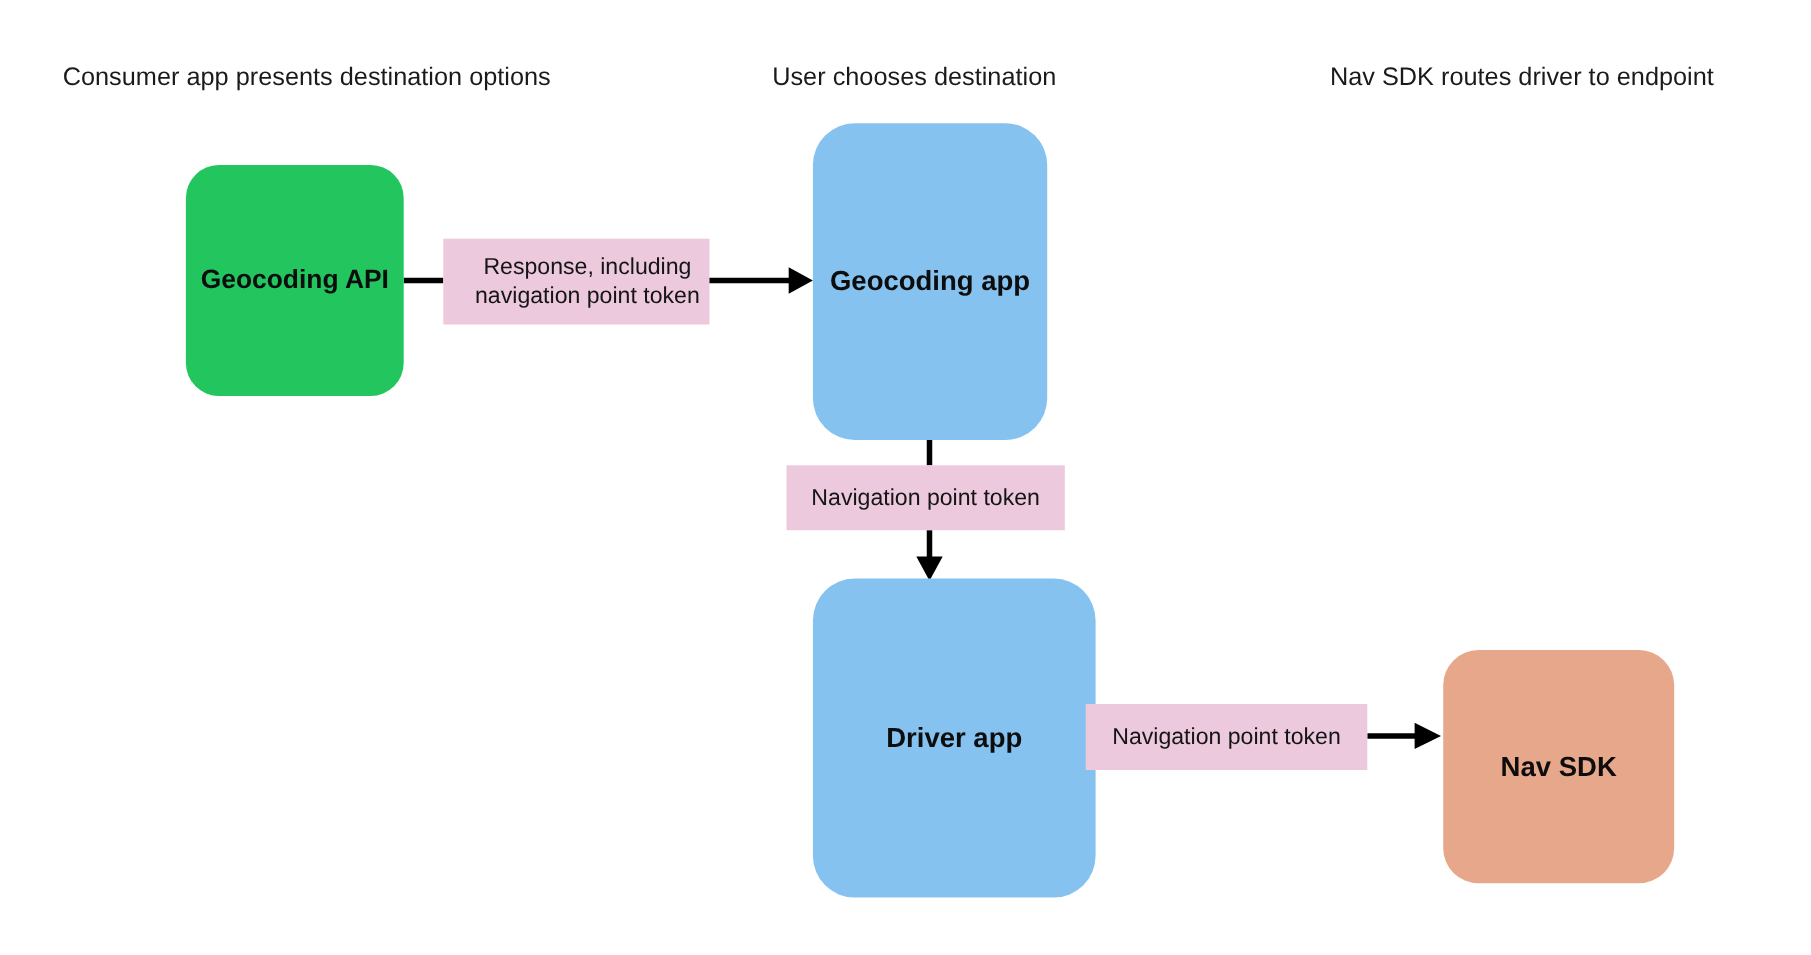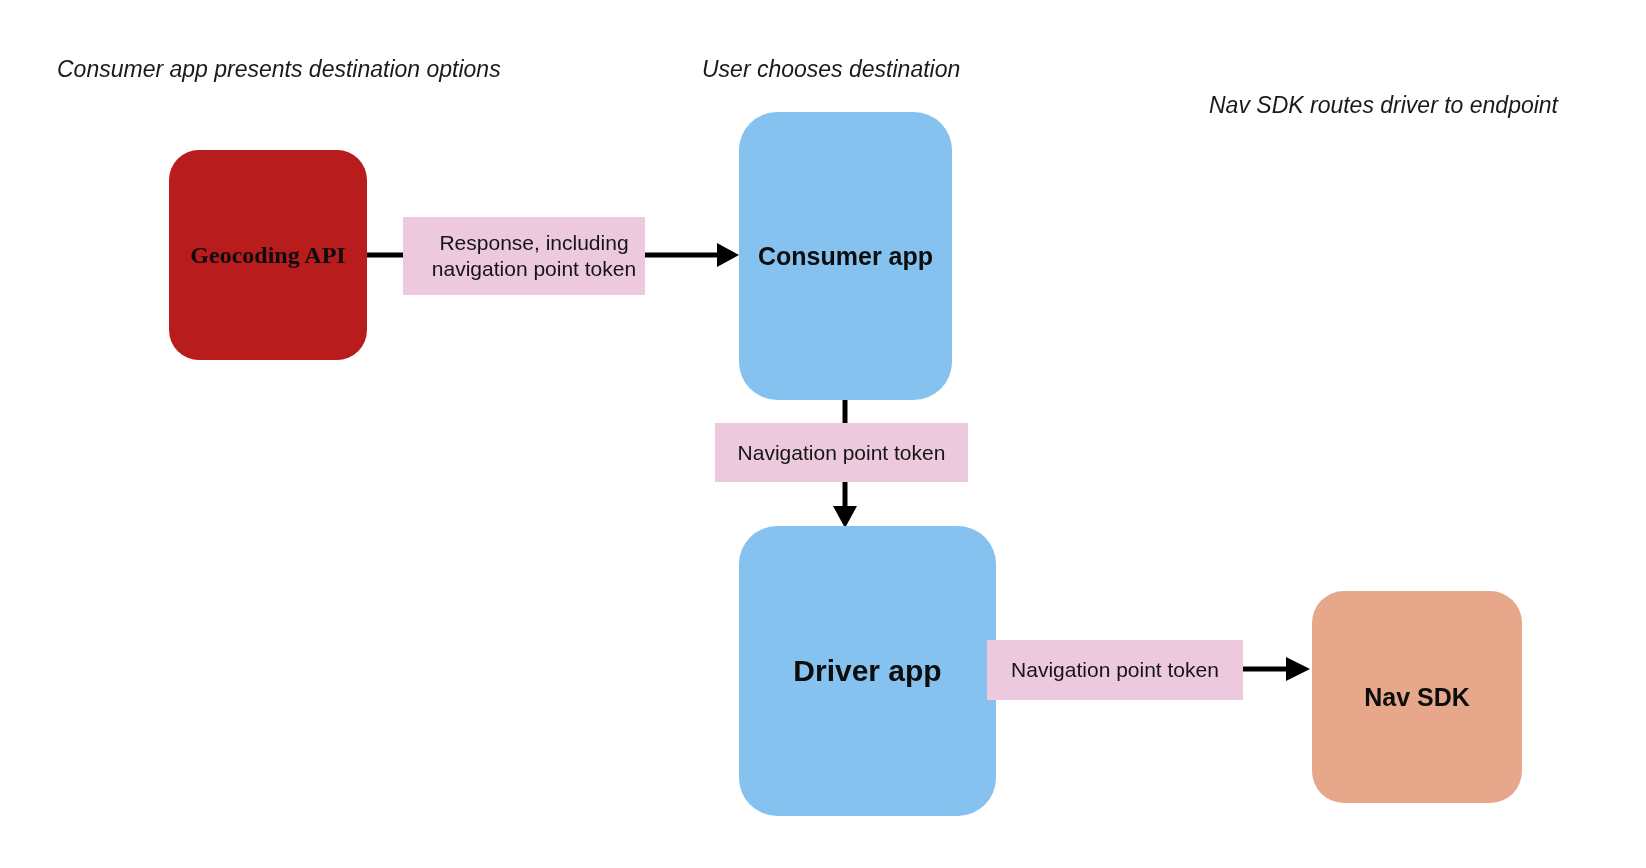--- a/index.html
+++ b/index.html
@@ -15,21 +15,20 @@
     background: #ffffff;
     overflow: hidden;
   }
   .stage-header {
     position: absolute;
     top: 56px;
     font-size: 23px;
     line-height: 26px;
     color: #1a1a1a;
     white-space: nowrap;
-    font-style: italic;
   }
   .node {
     position: absolute;
     display: flex;
     align-items: center;
     justify-content: center;
     text-align: center;
     color: #0d0d0d;
     font-weight: 700;
   }
@@ -37,21 +36,21 @@
   .node-geocoding {
     left: 169px; top: 150px; width: 198px; height: 210px;
     border-radius: 30px; font-size: 24px;
   }
   .node-consumer {
     left: 739px; top: 112px; width: 213px; height: 288px;
     border-radius: 38px; font-size: 25px;
   }
   .node-driver {
     left: 739px; top: 526px; width: 257px; height: 290px;
-    border-radius: 38px; font-size: 30px;
+    border-radius: 38px; font-size: 25px;
   }
   .node-navsdk {
     left: 1312px; top: 563px; width: 210px; height: 212px;
     border-radius: 32px; font-size: 25px;
   }
   .edge-label {
     position: absolute;
     display: flex;
     align-items: center;
     justify-content: center;
@@ -78,46 +77,46 @@
     pointer-events: none;
   }
 </style>
 </head>
 <body>
 
 <div class="canvas">
 
   <div class="stage-header" style="left:57px;">Consumer app presents destination options</div>
   <div class="stage-header" style="left:702px;">User chooses destination</div>
-  <div class="stage-header" style="left:1209px;margin-top:36px;">Nav SDK routes driver to endpoint</div>
+  <div class="stage-header" style="left:1209px;">Nav SDK routes driver to endpoint</div>
 
   <svg class="arrows-overlay" viewBox="0 0 1646 868" xmlns="http://www.w3.org/2000/svg">
 
     <line x1="367" y1="255" x2="403" y2="255" stroke="#000000" stroke-width="5"></line>
 
     <line x1="625" y1="255" x2="719" y2="255" stroke="#000000" stroke-width="5"></line>
     <polygon points="717,243 739,255 717,267" fill="#000000"></polygon>
 
     <line x1="845" y1="400" x2="845" y2="423" stroke="#000000" stroke-width="5"></line>
 
     <line x1="845" y1="482" x2="845" y2="508" stroke="#000000" stroke-width="5"></line>
     <polygon points="833,506 857,506 845,528" fill="#000000"></polygon>
 
     <line x1="950" y1="669" x2="987" y2="669" stroke="#000000" stroke-width="5"></line>
 
     <line x1="1243" y1="669" x2="1288" y2="669" stroke="#000000" stroke-width="5"></line>
     <polygon points="1286,657 1310,669 1286,681" fill="#000000"></polygon>
   </svg>
 
-  <div class="node node-geocoding" style="background-color: #b91c1c; font-family: Liberation Serif, serif;">
+  <div class="node node-geocoding" style="background-color: #22c55e;">
     <span class="node-label">Geocoding API</span>
   </div>
 
   <div class="node node-consumer" style="background-color: rgb(133, 194, 239);">
-    <span class="node-label">Consumer app</span>
+    <span class="node-label">Geocoding app</span>
   </div>
 
   <div class="node node-driver" style="background-color: rgb(133, 194, 239);">
     <span class="node-label">Driver app</span>
   </div>
 
   <div class="node node-navsdk" style="background-color: rgb(231, 167, 138); margin-top: 28px;">
     <span class="node-label">Nav SDK</span>
   </div>
 

